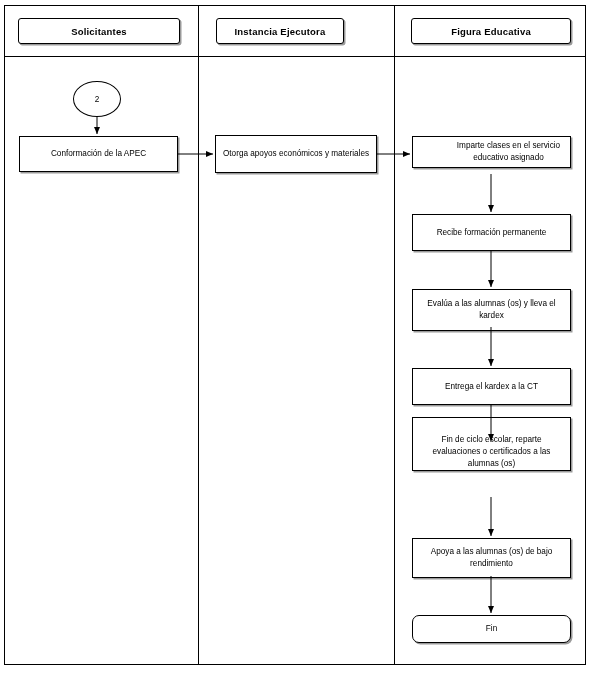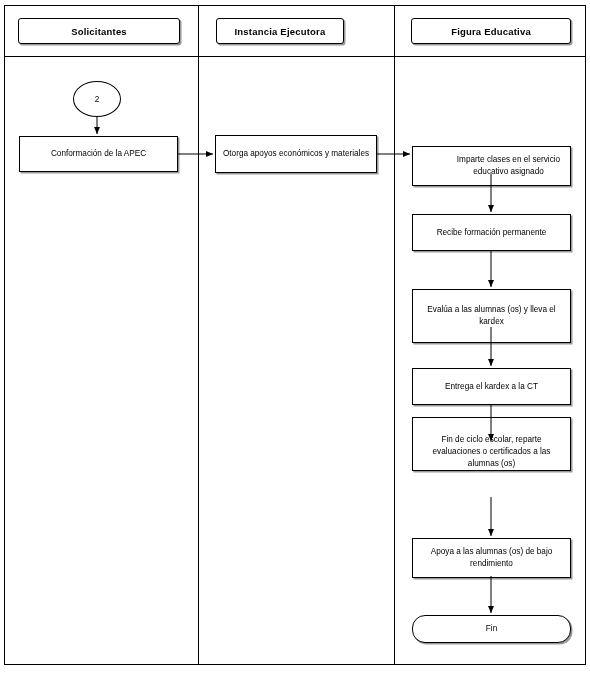--- a/index.html
+++ b/index.html
@@ -70,21 +70,21 @@
     display: flex;
     align-items: center;
     justify-content: center;
     text-align: center;
     font-size: 8.2px;
     line-height: 1.45;
     color: #000000;
     padding: 0 6px;
   }
   .node.rounded {
-    border-radius: 13px;
+    border-radius: 7px;
   }
   
   .connector {
     position: absolute;
     border: 1px solid #000000;
     border-radius: 50%;
     box-sizing: border-box;
     background: #ffffff;
     display: flex;
     align-items: center;
@@ -126,27 +126,27 @@
     <span>2</span>
   </div>
   <div class="node" style="left:19px; top:136px; width:159px; height:36px;">
     <span>Conformación de la APEC</span>
   </div>
 
   <div class="node" style="left:215px; top:135px; width:162px; height:38px;">
     <span>Otorga apoyos económicos y materiales</span>
   </div>
 
-  <div class="node" style="left:412px; top:146px; width:159px; height:40px;padding-left:40px;">
+  <div class="node" style="left:412px; top:136px; width:159px; height:32px;padding-left:40px;">
     <span>Imparte clases en el servicio educativo asignado</span>
   </div>
   <div class="node" style="left:412px; top:214px; width:159px; height:37px;">
     <span>Recibe formación permanente</span>
   </div>
-  <div class="node" style="left:412px; top:289px; width:159px; height:54px;">
+  <div class="node" style="left:412px; top:289px; width:159px; height:42px;">
     <span>Evalúa a las alumnas (os) y lleva el kardex</span>
   </div>
   <div class="node" style="left:412px; top:368px; width:159px; height:37px;">
     <span>Entrega el kardex a la CT</span>
   </div>
   <div class="node" style="left:412px; top:417px; width:159px; height:54px;align-items:flex-end;">
     <span>Fin de ciclo escolar, reparte evaluaciones o certificados a las alumnas (os)</span>
   </div>
   <div class="node" style="left:412px; top:538px; width:159px; height:40px;">
     <span>Apoya a las alumnas (os) de bajo rendimiento</span>

